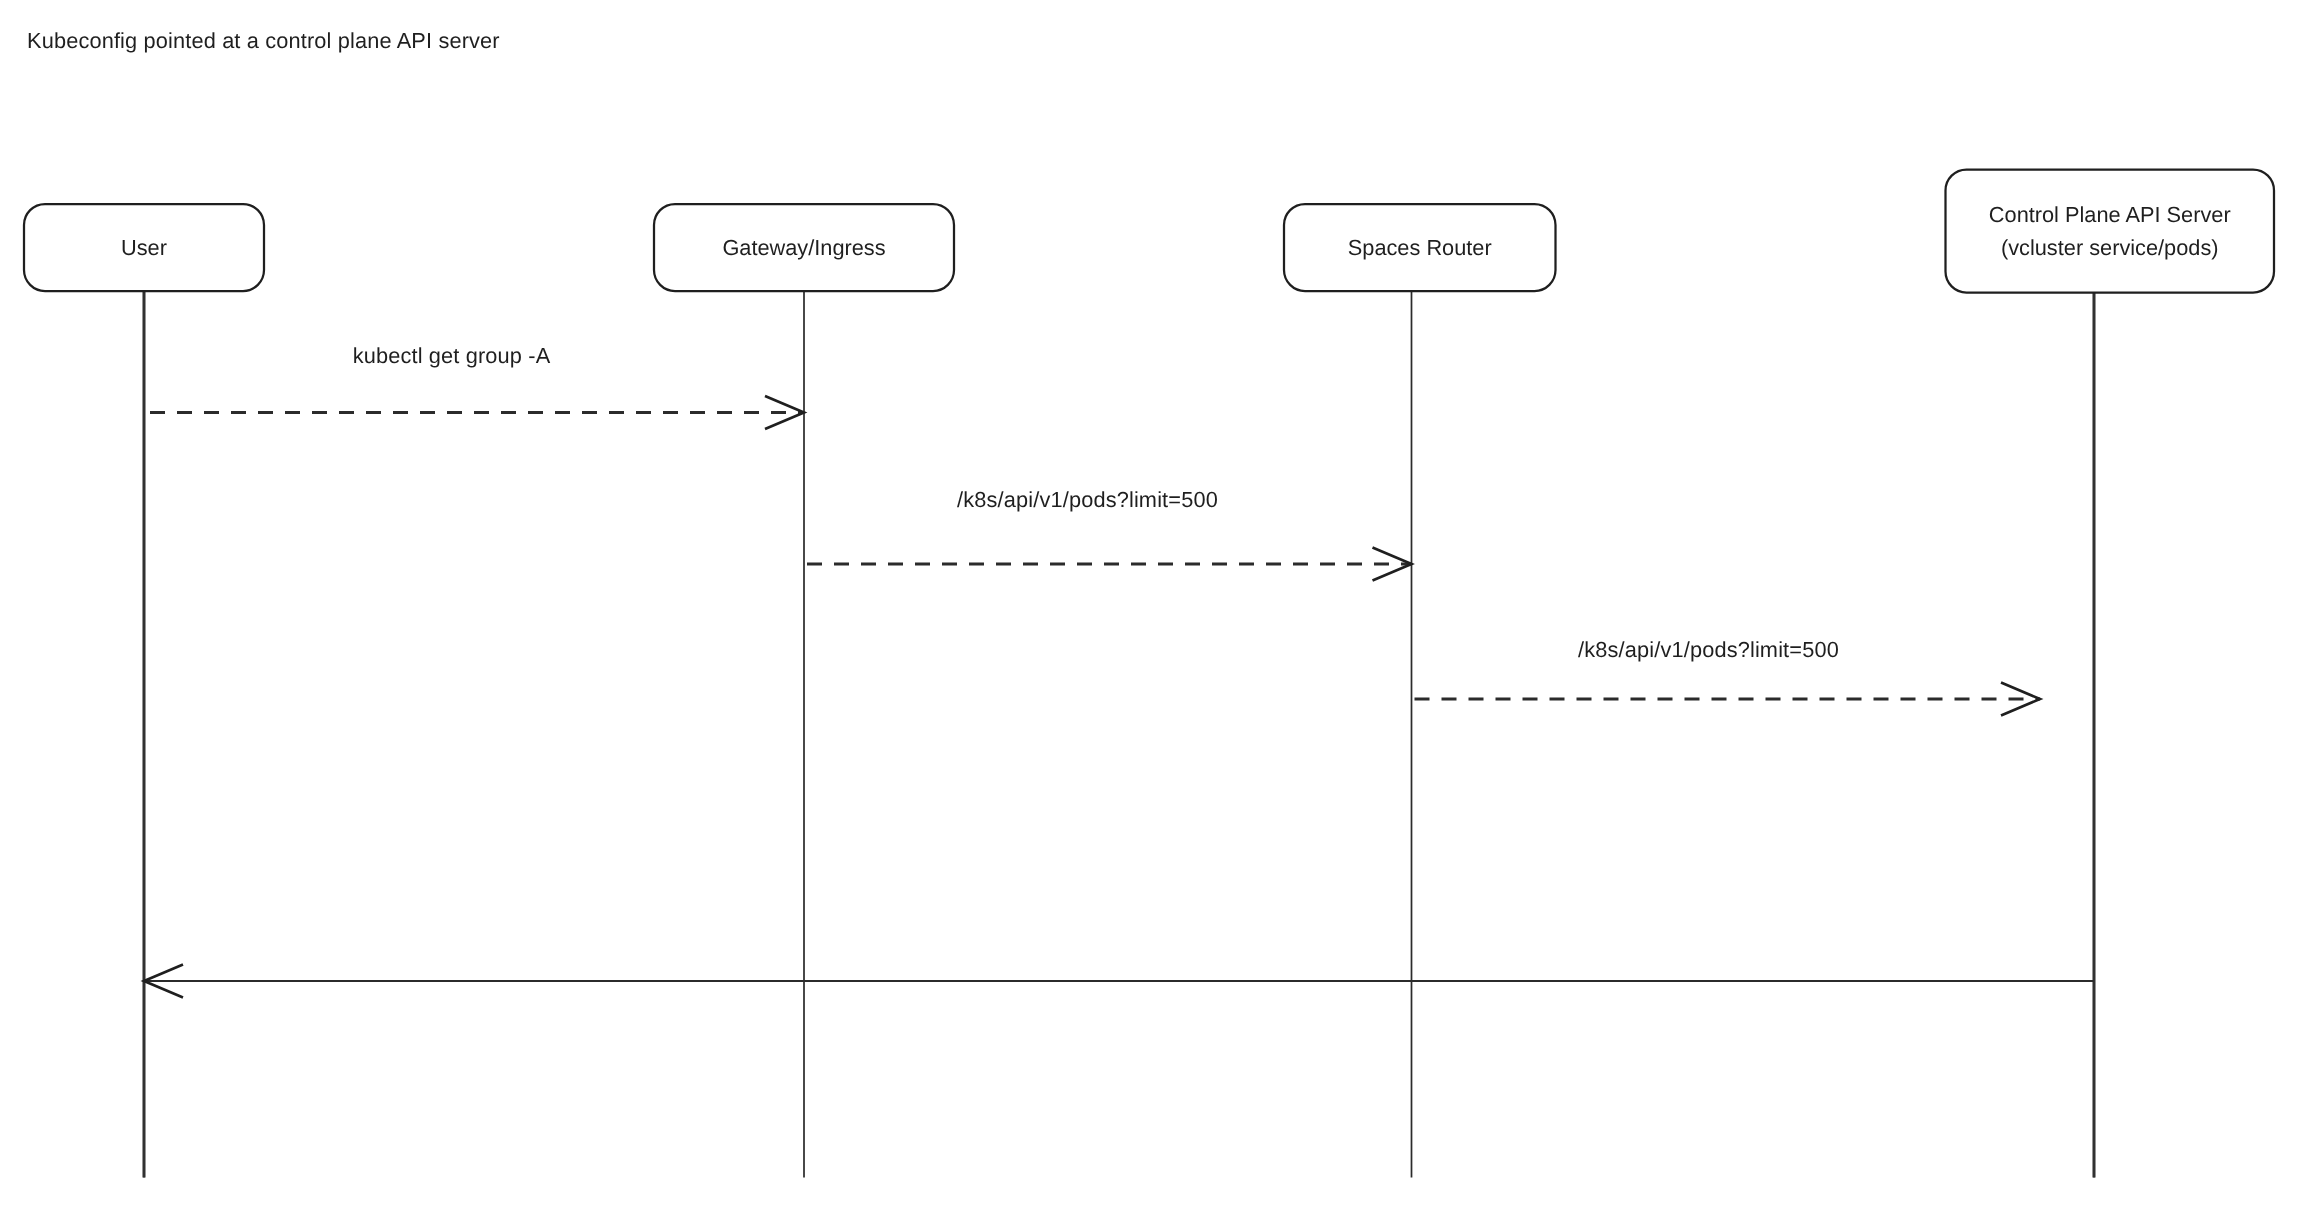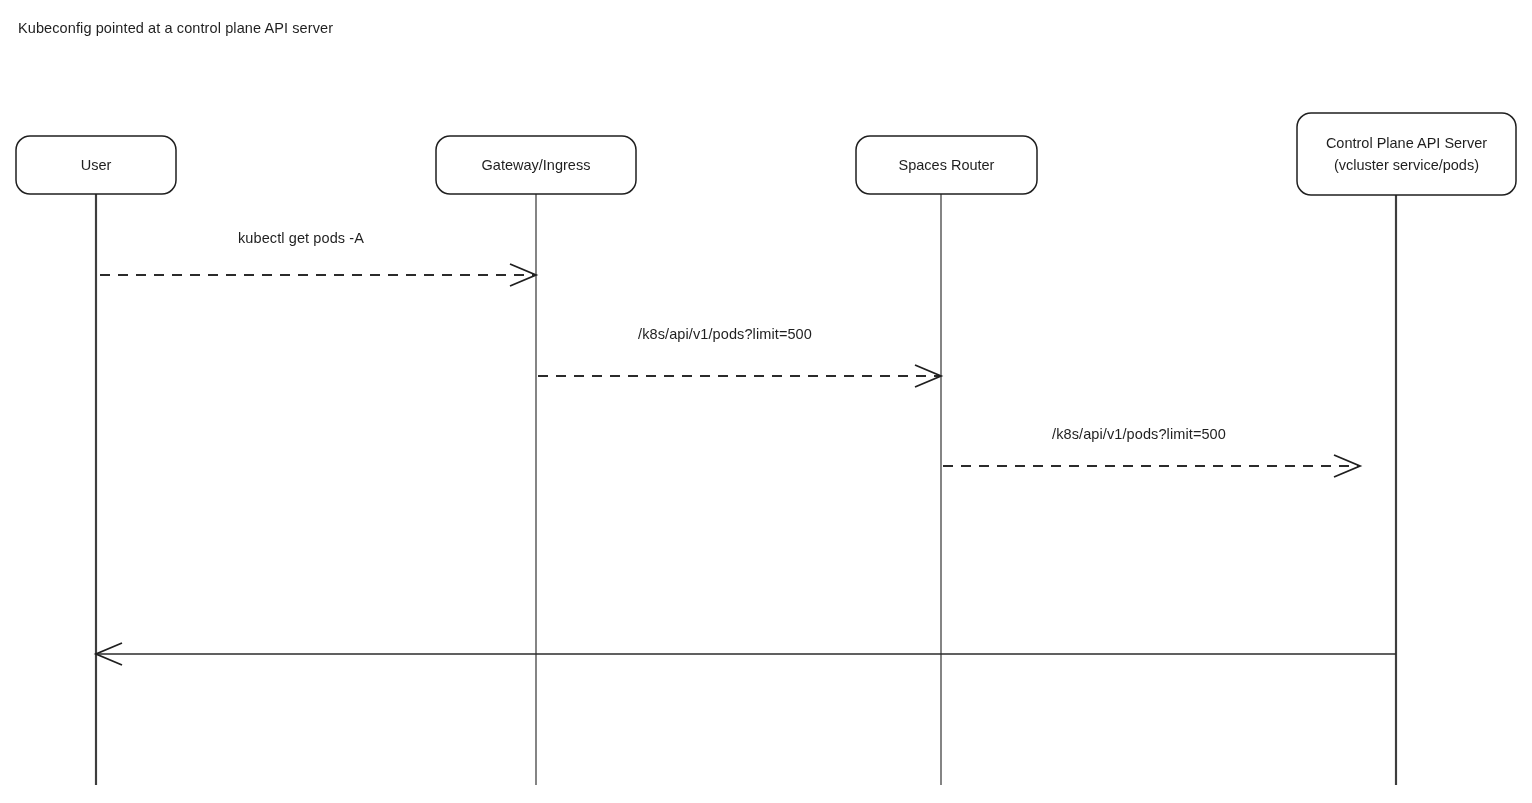--- a/index.html
+++ b/index.html
@@ -138,18 +138,18 @@
         </g>
         <g>
           <rect x="1297" y="113" width="219" height="82" rx="14" ry="14" class="actor-box"></rect>
           <text x="1406.5" y="144" class="actor-label">Control Plane API Server</text>
           <text x="1406.5" y="166" class="actor-label">(vcluster service/pods)</text>
         </g>
       </g>
   </svg>
 
   <div id="message-labels-layer">
-      <div class="msg-label" style="left: 301px; top: 230px;">kubectl get pods -A</div>
+      <div class="msg-label" style="left: 301px; top: 230px;">kubectl get group -A</div>
       <div class="msg-label" style="left: 725px; top: 326px;">/k8s/api/v1/pods?limit=500</div>
       <div class="msg-label" style="left: 1139px; top: 426px;">/k8s/api/v1/pods?limit=500</div>
     </div>
 
 </div>
 
 </body></html>

